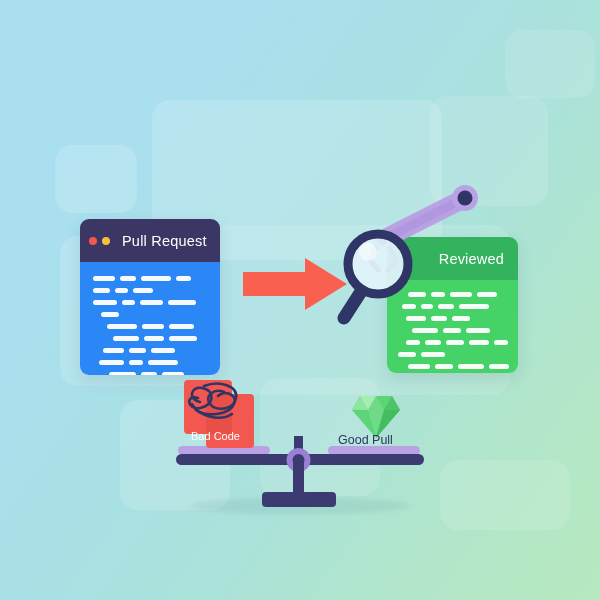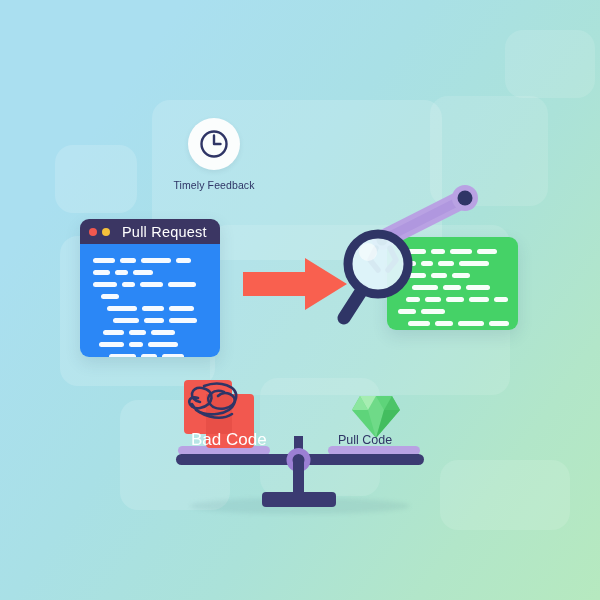--- a/index.html
+++ b/index.html
@@ -65,21 +65,21 @@
   }
 
   
   .window {
     position: absolute;
     border-radius: 9px;
     overflow: hidden;
     box-shadow: 0 6px 16px rgba(40,70,100,0.13);
   }
   .win-bar {
-    height: 25px;
+    height: 43px;
     display: flex;
     align-items: center;
     padding: 0 9px;
     box-sizing: border-box;
   }
   .dot {
     width: 8px;
     height: 8px;
     border-radius: 50%;
     margin-right: 5px;
@@ -147,21 +147,21 @@
   .plate-label {
     position: absolute;
     font-size: 12.5px;
     color: #2f3566;
     white-space: nowrap;
   }
   #bad-label {
     color: #ffffff;
     left: 21px;
     top: 60px;
-    font-size: 17px;
+    font-size: 11px;
   }
   #good-label {
     left: 168px;
     top: 63px;
   }
   .shadow-ellipse {
     position: absolute;
     left: 190px;
     top: 498px;
     width: 220px;
@@ -181,29 +181,20 @@
   <div class="deco soft" style="left:152px; top:100px; width:290px; height:160px;"></div>
   <div class="deco soft" style="left:55px; top:145px; width:82px; height:68px;"></div>
   <div class="deco soft" style="left:60px; top:236px; width:155px; height:150px;"></div>
   <div class="deco softer" style="left:210px; top:225px; width:300px; height:170px;"></div>
   <div class="deco soft" style="left:120px; top:400px; width:110px; height:110px;"></div>
   <div class="deco softer" style="left:260px; top:378px; width:120px; height:118px;"></div>
   <div class="deco softer" style="left:440px; top:460px; width:130px; height:70px;"></div>
 
   <div class="icon-row">
 
-    <div class="icon-item">
-      <div class="icon-circle">
-        <svg width="34" height="34" viewBox="0 0 34 34">
-          <circle cx="17" cy="17" r="12.5" fill="none" stroke="#2f3566" stroke-width="2.4"></circle>
-          <path d="M17 8.5 L17 17 L23.5 17" fill="none" stroke="#2f3566" stroke-width="2.4" stroke-linecap="round" stroke-linejoin="round"></path>
-        </svg>
-      </div>
-      <div class="icon-label">Timely Feedback</div>
-    </div>
 
 
 
   </div>
 
   <div class="window" id="pr-window">
     <div class="win-bar">
       <span class="dot" style="background:#f2584f;"></span>
       <span class="dot" style="background:#f5c13b;"></span>
       <span class="win-title">Pull Request</span>
@@ -221,20 +212,23 @@
       </div>
   </div>
 
   <div id="arrow">
     <svg width="105" height="56" viewBox="0 0 105 56">
       <path d="M0 16 L62 16 L62 2 L104 28 L62 54 L62 40 L0 40 Z" fill="#f9604f"></path>
     </svg>
   </div>
 
   <div class="window" id="rv-window">
+    <div class="win-bar">
+      <span class="win-title">Reviewed</span>
+    </div>
     <div class="win-body" id="rv-code">
         <div class="code-row" style="padding-left: 10px;"><span class="code-line" style="width: 18px;"></span><span class="code-line" style="width: 14px;"></span><span class="code-line" style="width: 22px;"></span><span class="code-line" style="width: 20px;"></span></div>
         <div class="code-row" style="padding-left: 4px;"><span class="code-line" style="width: 14px;"></span><span class="code-line" style="width: 12px;"></span><span class="code-line" style="width: 16px;"></span><span class="code-line" style="width: 30px;"></span></div>
         <div class="code-row" style="padding-left: 8px;"><span class="code-line" style="width: 20px;"></span><span class="code-line" style="width: 16px;"></span><span class="code-line" style="width: 18px;"></span></div>
         <div class="code-row" style="padding-left: 14px;"><span class="code-line" style="width: 26px;"></span><span class="code-line" style="width: 18px;"></span><span class="code-line" style="width: 24px;"></span></div>
         <div class="code-row" style="padding-left: 8px;"><span class="code-line" style="width: 14px;"></span><span class="code-line" style="width: 16px;"></span><span class="code-line" style="width: 18px;"></span><span class="code-line" style="width: 20px;"></span><span class="code-line" style="width: 14px;"></span></div>
         <div class="code-row"><span class="code-line" style="width: 18px;"></span><span class="code-line" style="width: 24px;"></span></div>
         <div class="code-row" style="padding-left: 10px;"><span class="code-line" style="width: 22px;"></span><span class="code-line" style="width: 18px;"></span><span class="code-line" style="width: 26px;"></span><span class="code-line" style="width: 20px;"></span></div>
       </div>
   </div>
@@ -309,16 +303,16 @@
     <div style="position:absolute; left:180px; top:22px; width:52px; height:48px;">
       <svg width="52" height="48" viewBox="0 0 52 48">
         <path d="M10 4 L42 4 L50 18 L26 46 L2 18 Z" fill="#5ed47a"></path>
         <path d="M10 4 L18 18 L2 18 Z" fill="#8ce69f"></path>
         <path d="M42 4 L34 18 L50 18 Z" fill="#4cc468"></path>
         <path d="M18 18 L26 4 L34 18 L26 46 Z" fill="#6fda88"></path>
         <path d="M10 4 L26 4 L18 18 Z" fill="#a6edb2"></path>
         <path d="M34 18 L50 18 L26 46 Z" fill="#43bd5f"></path>
       </svg>
     </div>
-    <div class="plate-label" id="good-label">Pull Code</div>
+    <div class="plate-label" id="good-label">Good Pull</div>
   </div>
 
 </div>
 
 </body></html>

